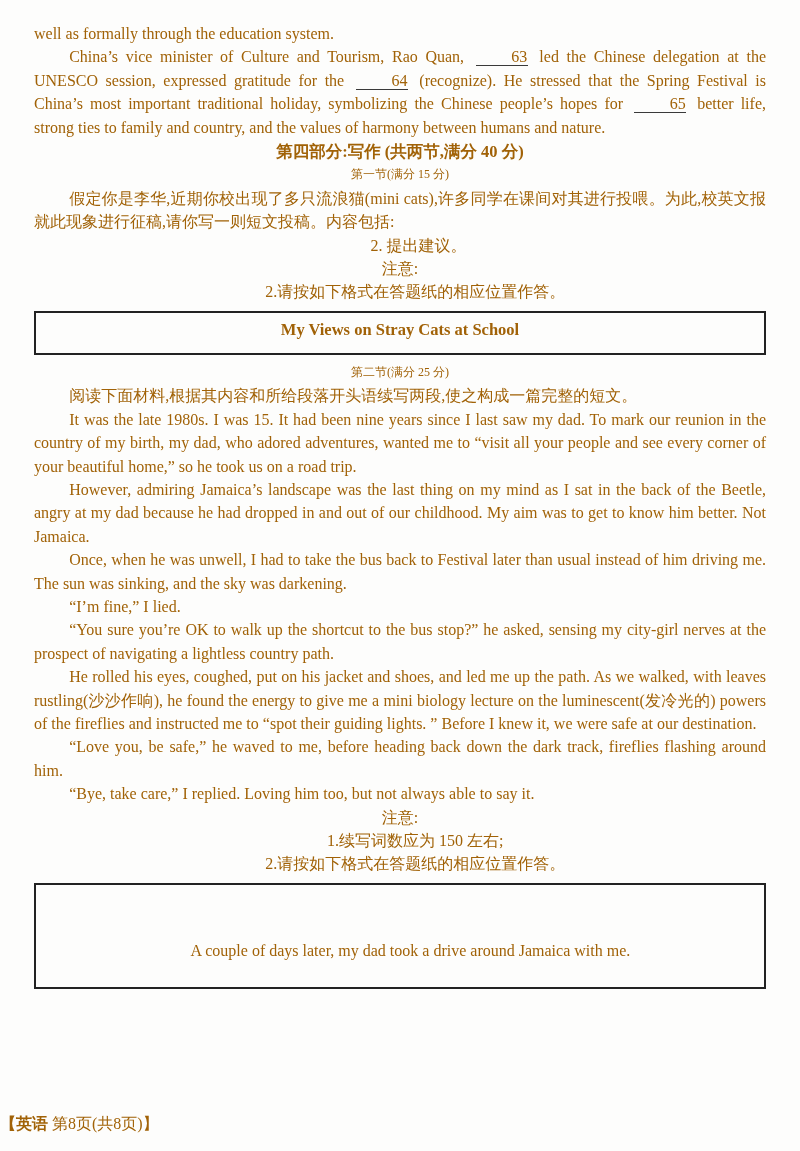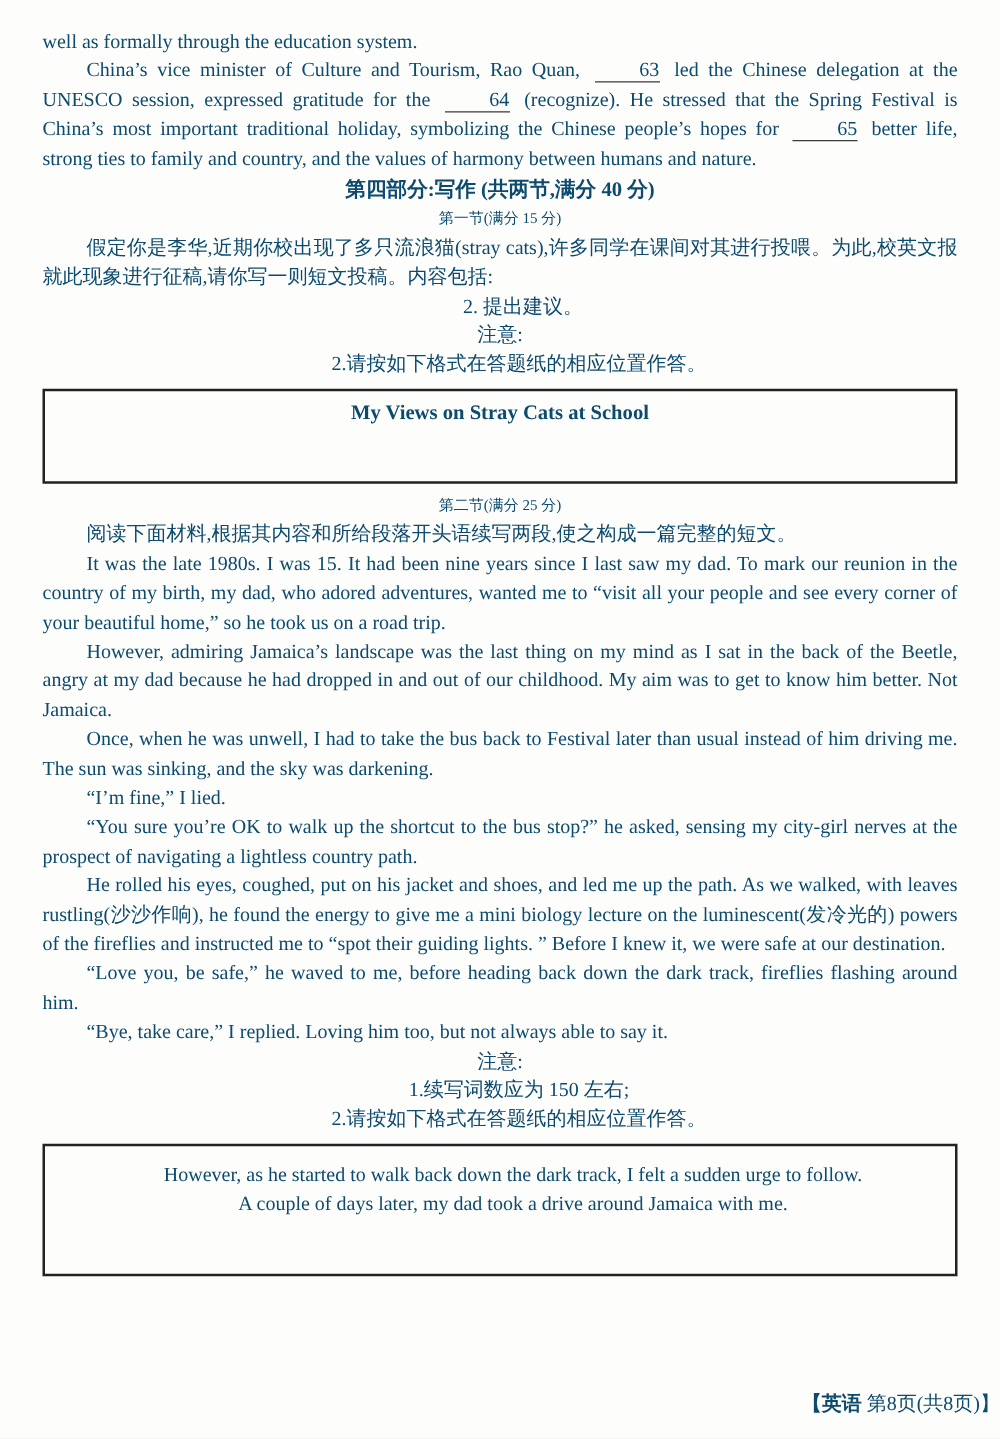--- a/index.html
+++ b/index.html
@@ -2,21 +2,21 @@
 <html><head>
 <meta charset="utf-8">
 <style>
   html, body { margin: 0; padding: 0; background: #e8e8e8; }
   .page {
     position: relative;
     width: 800px;
     height: 1151px;
     margin: 0 auto;
     background: #fdfdfc;
-    color: #0c4a6e;
+    color: #a16207;
     font-family: "Liberation Serif", "DejaVu Serif", serif;
     font-size: 16px;
     line-height: 23.4px;
     box-sizing: border-box;
     padding: 22px 34px 0 34px;
     overflow: hidden;
   }
   p { margin: 0; text-align: center; }
   .just { text-align: justify; }
   .ind { text-indent: 2.2em; }
@@ -33,62 +33,62 @@
     display: inline-block;
     min-width: 52px;
     text-align: center;
     border-bottom: 1.5px solid #3a3a3a;
     line-height: 17px;
     margin: 0 4px;
   }
   .comp-box {
     border: 2px solid #222;
     margin: 7px 0 6px 0;
-    height: 76px;
+    height: 44px;
     box-sizing: border-box;
     padding-top: 5px;
   }
   .comp-box-title {
     text-align: center;
     font-weight: bold;
     font-size: 16.5px;
   }
   .cont-box {
     border: 2px solid #222;
     margin-top: 7px;
     height: 106px;
     box-sizing: border-box;
     padding: 12px 24px 0 24px;
   }
   .cont-line-1 { text-indent: 1.3em; }
-  .cont-line-2 { text-indent: 1.3em; }
+  .cont-line-2 { text-indent: 1.3em; margin-top: 42px; }
   .footer {
     position: absolute;
     bottom: 16px;
     left: 0;
     width: 100%;
-    text-align: right;
+    text-align: left;
     font-size: 16px;
   }
   .footer .bold { font-weight: bold; }
 </style>
 </head>
 <body>
 
 <div class="page">
 
   <p class="just">well as formally through the education system.</p>
 
   <p class="just ind"><span>China’s vice minister of Culture and Tourism, Rao Quan, </span><span class="blank">63</span><span> led the Chinese delegation at the UNESCO session, expressed gratitude for the </span><span class="blank">64</span><span> (recognize). He stressed that the Spring Festival is China’s most important traditional holiday, symbolizing the Chinese people’s hopes for </span><span class="blank">65</span><span> better life, strong ties to family and country, and the values of harmony between humans and nature.</span></p>
 
   <p class="part-heading cn">第四部分:写作 (共两节,满分 40 分)</p>
 
   <p class="sec-title cn">第一节(满分 15 分)</p>
 
-  <p class="just ind cn">假定你是李华,近期你校出现了多只流浪猫(stray cats),许多同学在课间对其进行投喂。为此,校英文报就此现象进行征稿,请你写一则短文投稿。内容包括:</p>
+  <p class="just ind cn">假定你是李华,近期你校出现了多只流浪猫(mini cats),许多同学在课间对其进行投喂。为此,校英文报就此现象进行征稿,请你写一则短文投稿。内容包括:</p>
 
   <p class="pt-item cn">2. 提出建议。</p>
 
   <p class="cn">注意:</p>
   <p class="note-item cn">2.请按如下格式在答题纸的相应位置作答。</p>
 
   <div class="comp-box">
     <p class="comp-box-title">My Views on Stray Cats at School</p>
   </div>
 
@@ -103,21 +103,20 @@
   <p class="just ind">“You sure you’re OK to walk up the shortcut to the bus stop?” he asked, sensing my city-girl nerves at the prospect of navigating a lightless country path.</p>
   <p class="just ind">He rolled his eyes, coughed, put on his jacket and shoes, and led me up the path. As we walked, with leaves rustling(沙沙作响), he found the energy to give me a mini biology lecture on the luminescent(发冷光的) powers of the fireflies and instructed me to “spot their guiding lights. ” Before I knew it, we were safe at our destination.</p>
   <p class="just ind">“Love you, be safe,” he waved to me, before heading back down the dark track, fireflies flashing around him.</p>
   <p class="just ind">“Bye, take care,” I replied. Loving him too, but not always able to say it.</p>
 
   <p class="cn">注意:</p>
   <p class="note-item cn">1.续写词数应为 150 左右;</p>
   <p class="note-item cn">2.请按如下格式在答题纸的相应位置作答。</p>
 
   <div class="cont-box">
-    <p class="cont-line-1">However, as he started to walk back down the dark track, I felt a sudden urge to follow.</p>
     <p class="cont-line-2">A couple of days later, my dad took a drive around Jamaica with me.</p>
   </div>
 
   <div class="footer">
     <span class="bold cn">【英语</span>
     <span class="cn">第8页(共8页)】</span>
   </div>
 
 </div>
 

